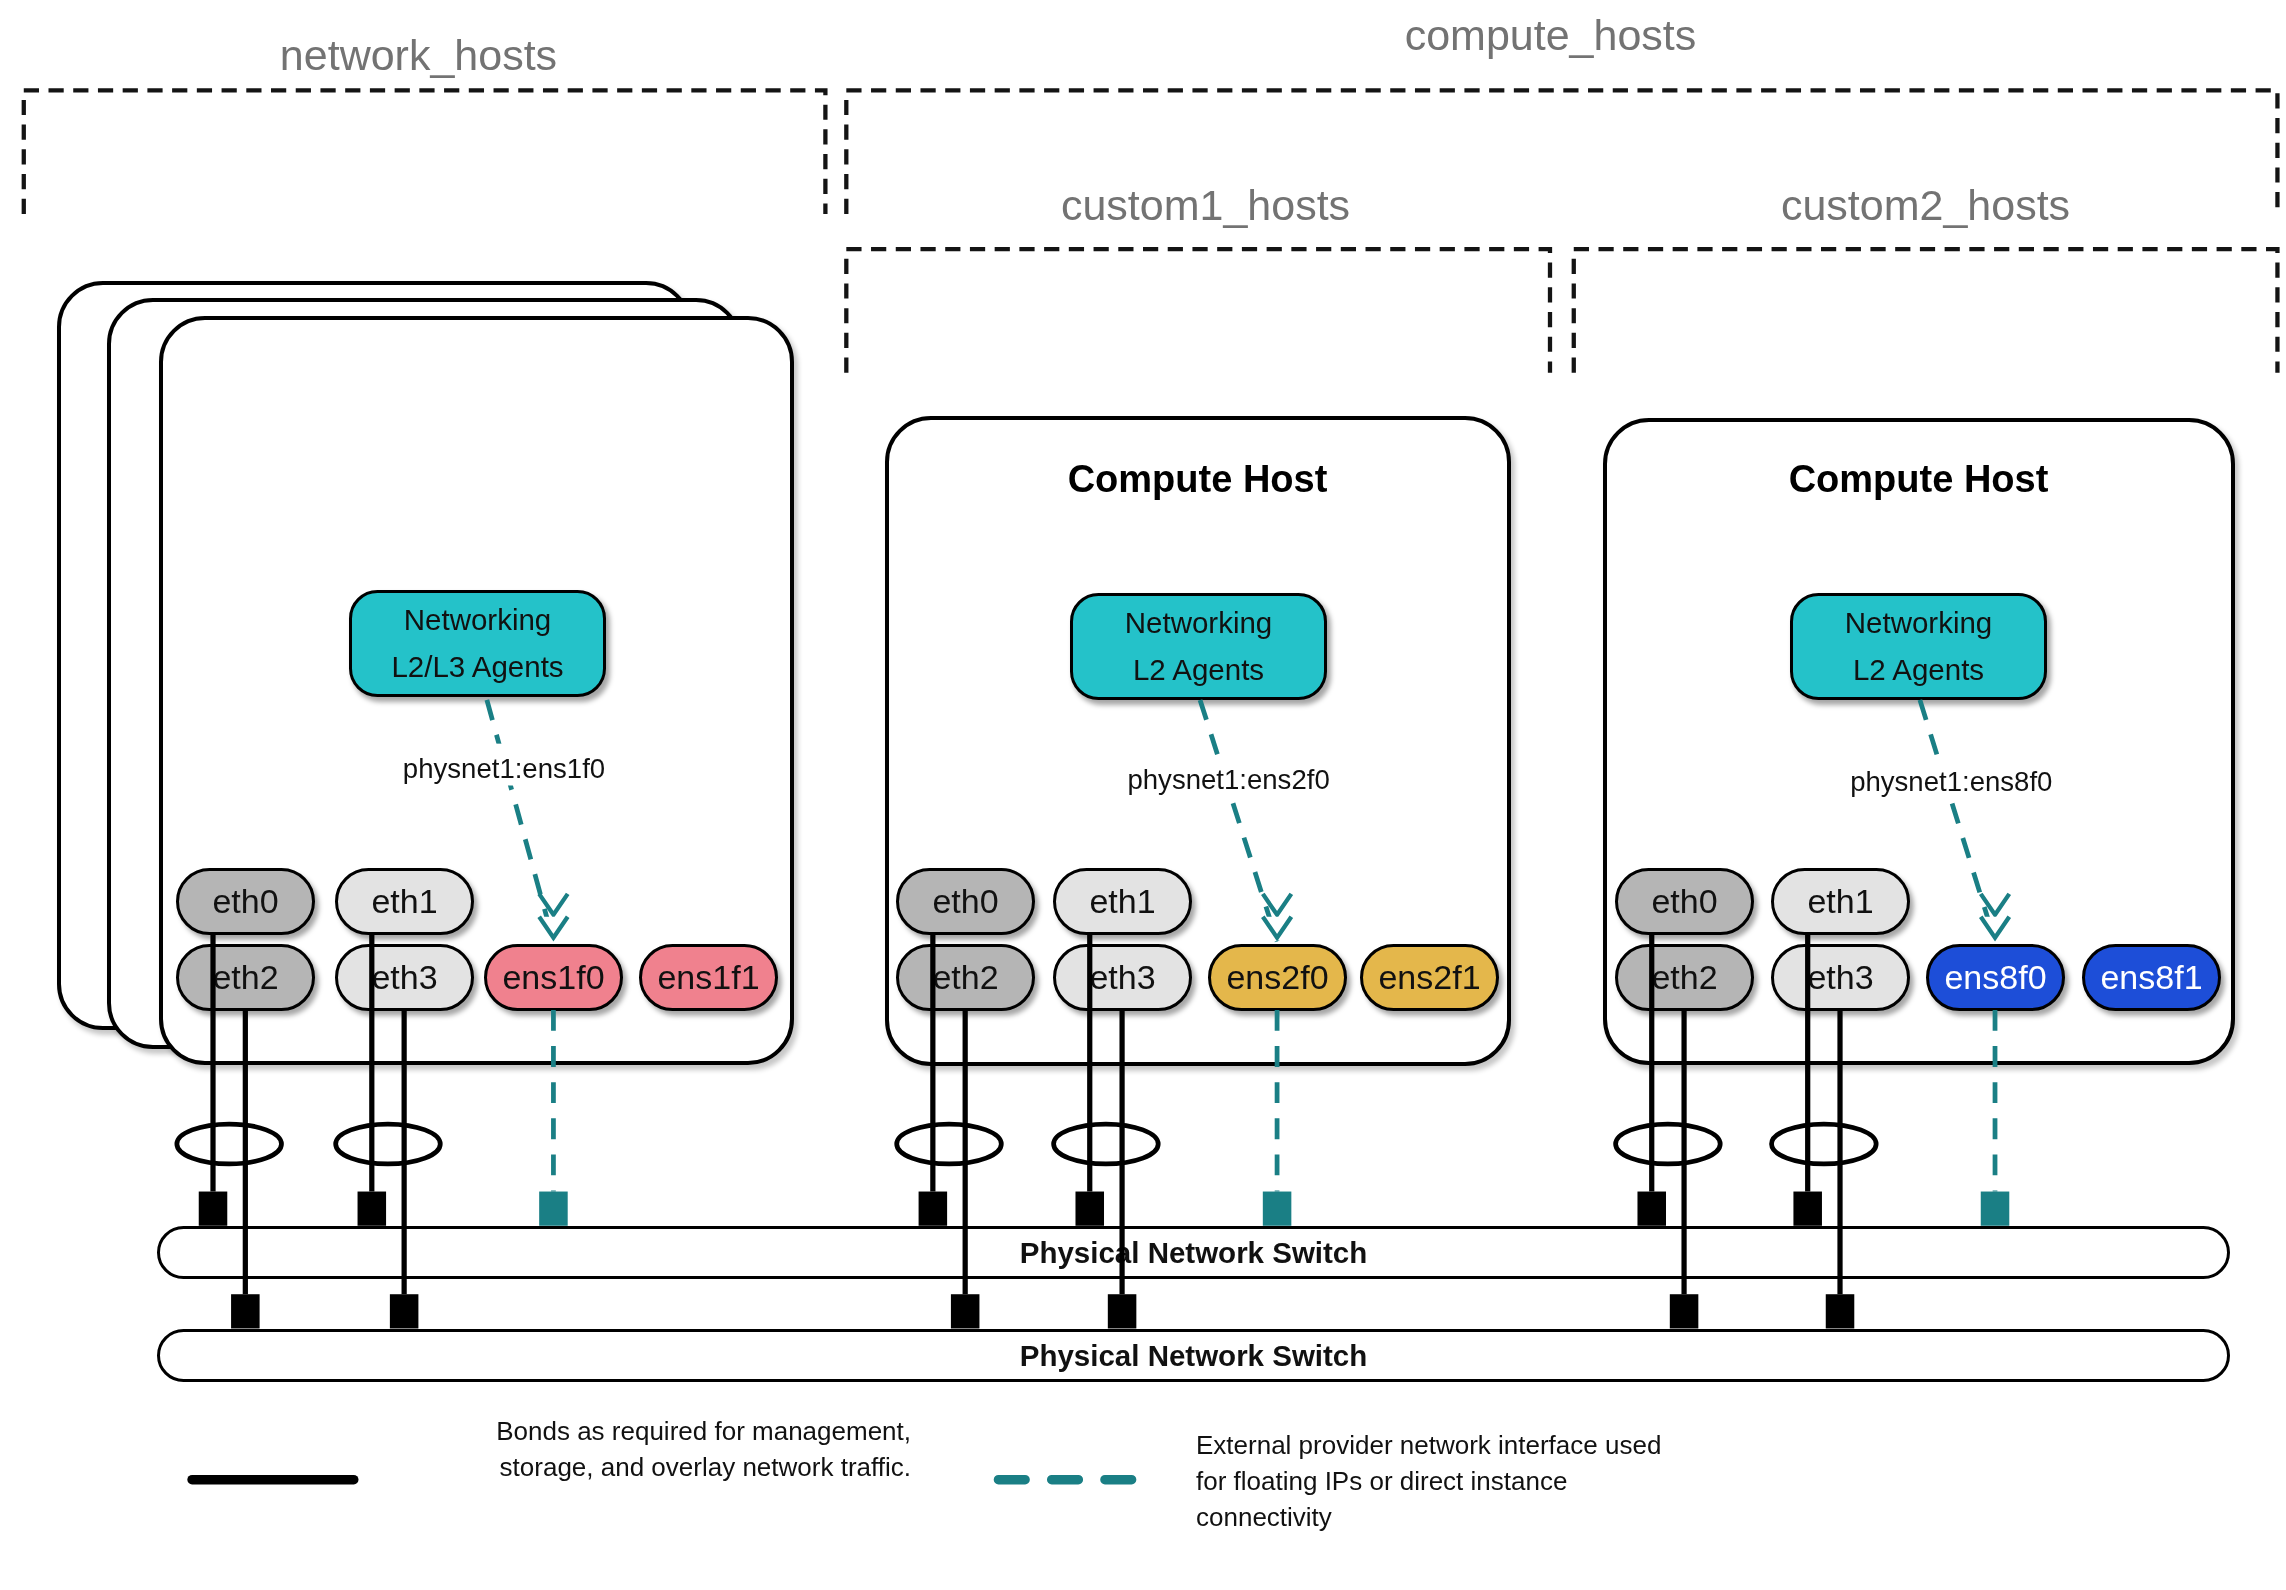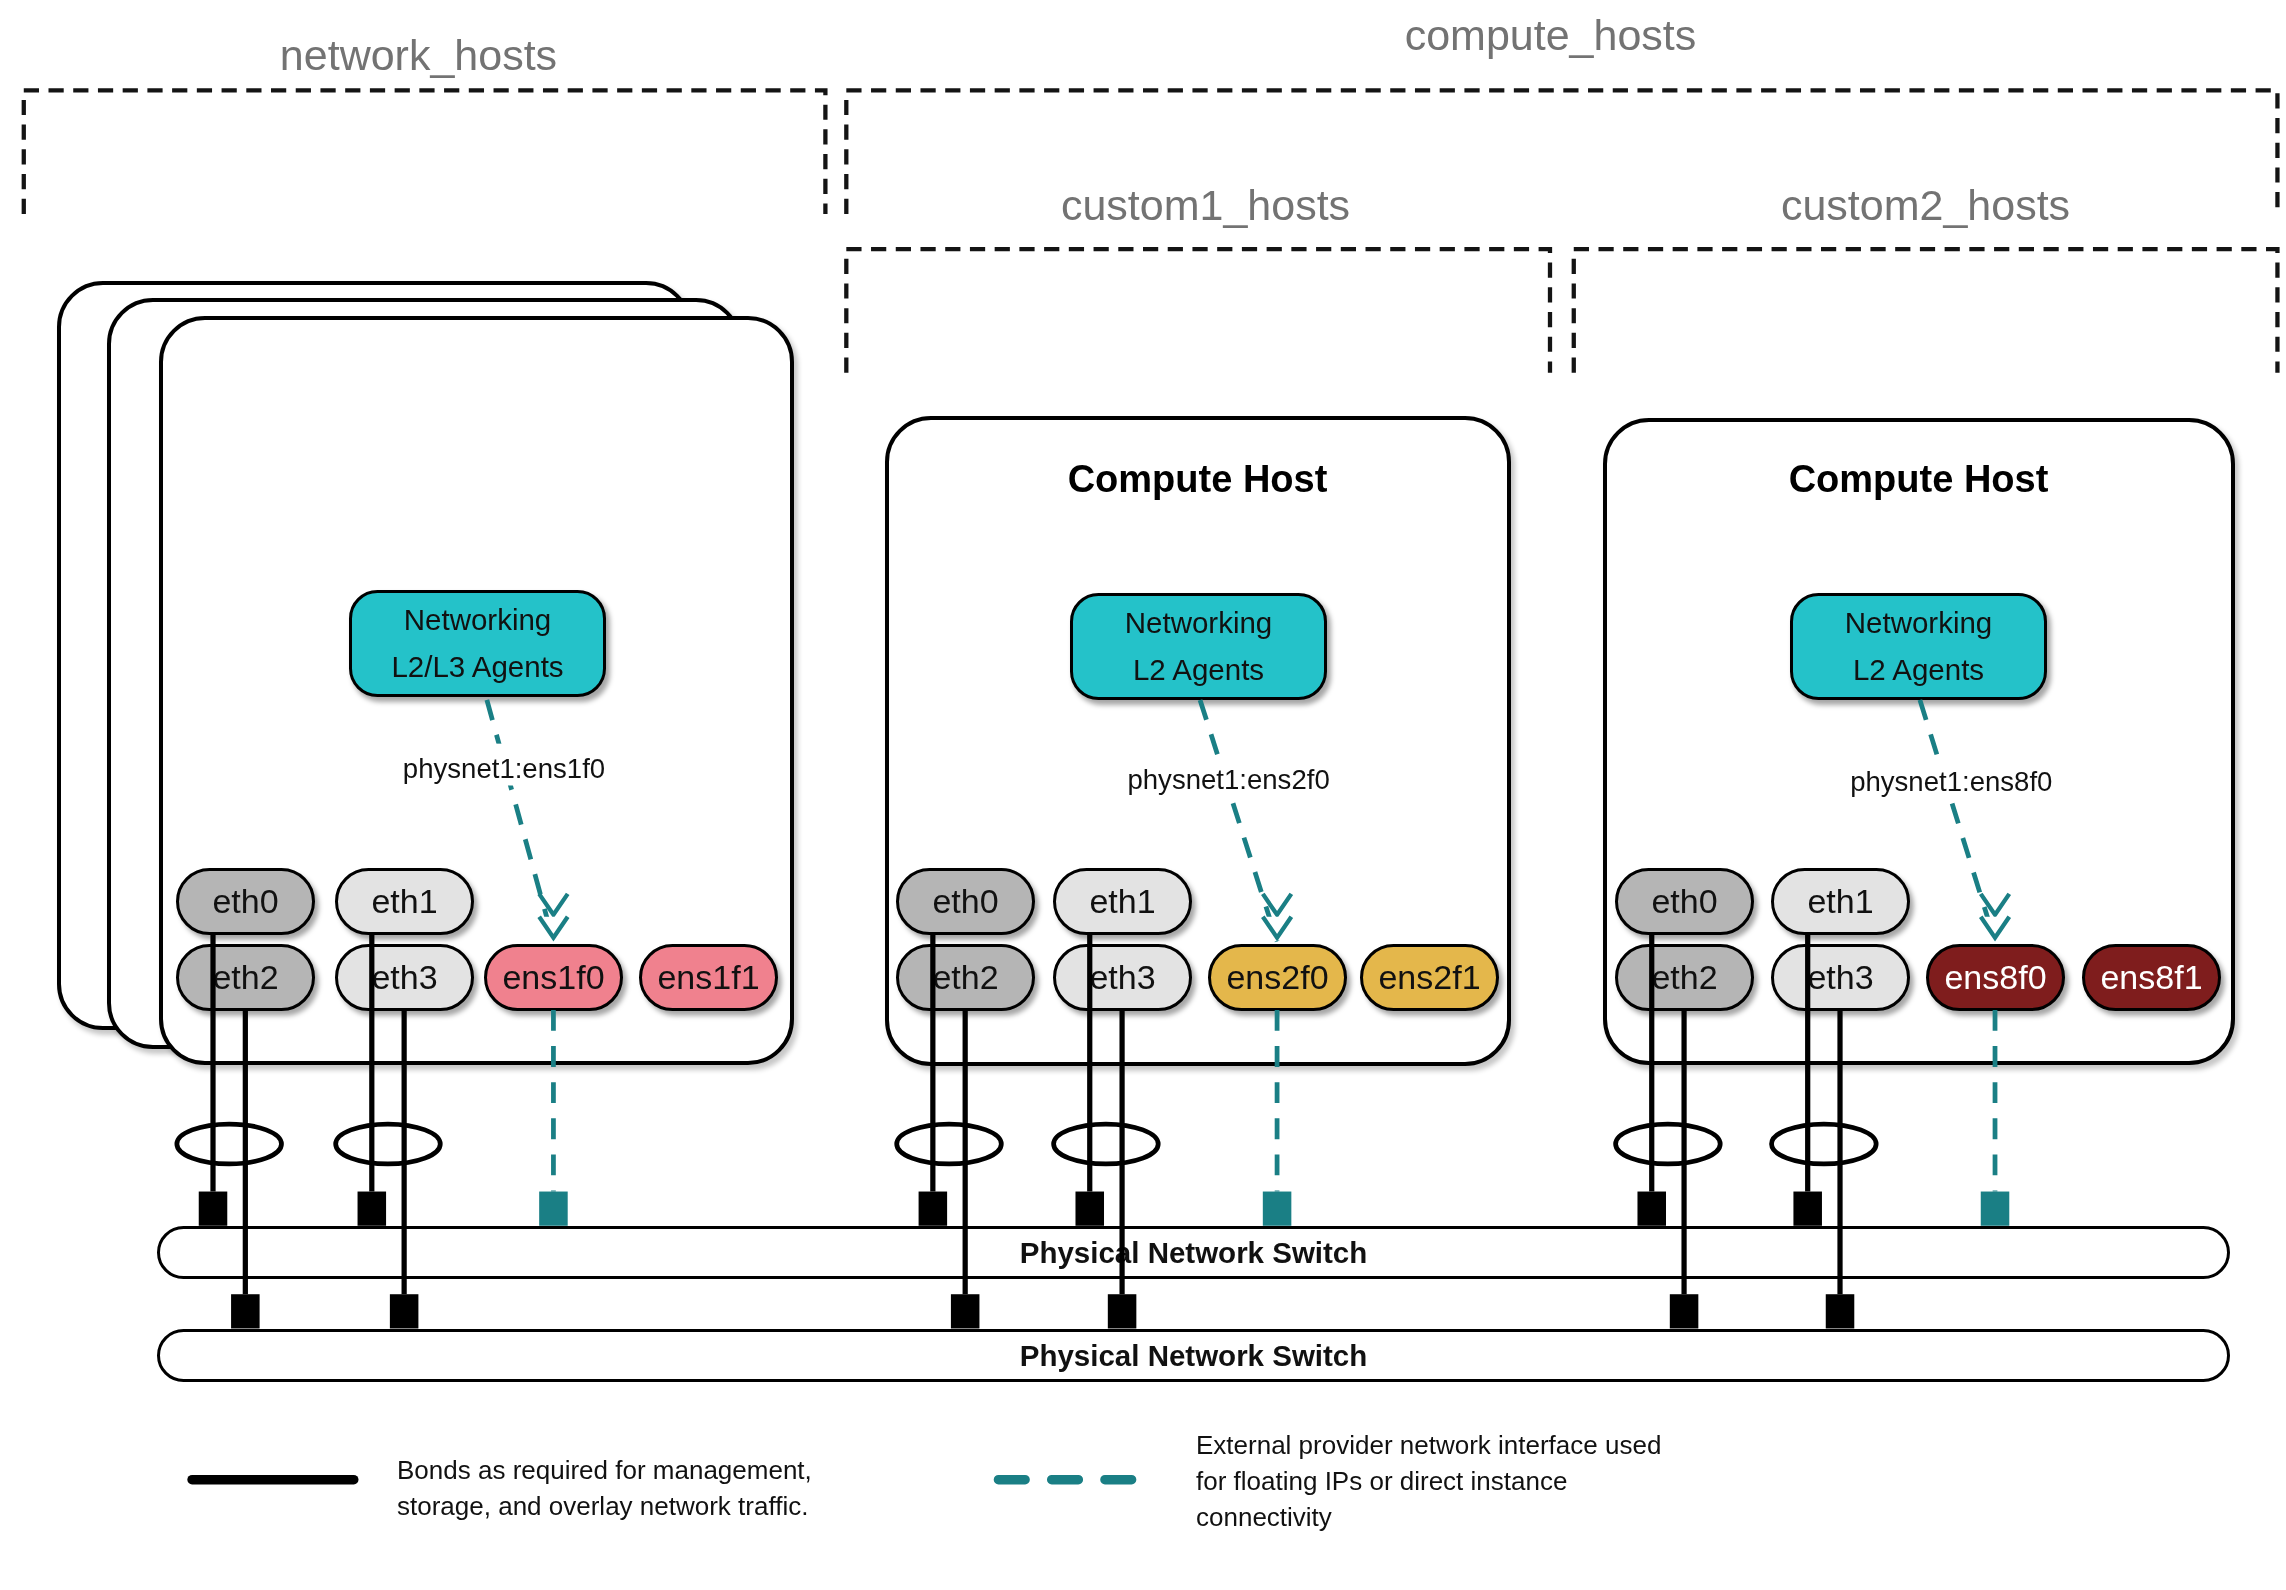--- a/index.html
+++ b/index.html
@@ -12,21 +12,21 @@
              text-align:center;color:#000;}
   .agent{position:absolute;width:257px;height:107px;background:#24c2c9;border:3.8px solid #000;
          border-radius:28.5px;box-shadow:3.8px 4.8px 4.8px rgba(0,0,0,.35);box-sizing:border-box;
          display:flex;flex-direction:column;align-items:center;justify-content:center;
          font-size:29.5px;line-height:38px;text-align:center;gap:9px;}
   .pill{position:absolute;width:139px;height:67px;border:3.8px solid #000;border-radius:38px;
         box-sizing:border-box;display:flex;align-items:center;justify-content:center;
         font-size:34px;box-shadow:3.8px 4.8px 4.8px rgba(0,0,0,.35);}
   .g1{background:#b5b5b5;} .g2{background:#e3e3e3;}
   .pink{background:#f0818e;} .gold{background:#e4b74b;}
-  .purple{background:#7f1d1d;color:#fff;}
+  .purple{background:#1d4ed8;color:#fff;}
   .switchbar{position:absolute;left:157px;width:2073px;height:53px;background:#fff;
              border:3.8px solid #000;border-radius:27px;box-sizing:border-box;
              display:flex;align-items:center;justify-content:center;
              font-weight:bold;font-size:29.5px;}
   .legendtext{position:absolute;font-size:26px;line-height:36px;color:#111;}
   #overlay{position:absolute;left:0;top:0;pointer-events:none;z-index:10;}
 </style>
 </head>
 <body>
 
@@ -81,21 +81,21 @@
   <div class="pill purple" style="left:1926px;top:944px;">ens8f0</div>
   <div class="pill purple" style="left:2082px;top:944px;">ens8f1</div>
 
   <div class="switchbar" style="top:1226px;">
     <span>Physical Network Switch</span>
   </div>
   <div class="switchbar" style="top:1329px;">
     <span>Physical Network Switch</span>
   </div>
 
-  <div class="legendtext" style="left:397px;top:1452px;width:514px;">Bonds as required for management, storage, and overlay network traffic.</div>
+  <div class="legendtext" style="left:397px;top:1413px;width:514px;text-align:right;">Bonds as required for management, storage, and overlay network traffic.</div>
   <div class="legendtext" style="left:1196px;top:1427px;width:495px;">External provider network interface used for floating IPs or direct instance connectivity</div>
 
   <svg id="overlay" width="2286" height="1590" viewBox="0 0 2404 1672">
 
     <path d="M 25 225 L 25 95 L 868 95 L 868 225" fill="none" stroke="#141414" stroke-width="4.5" stroke-dasharray="16 10"></path>
     <path d="M 890 225 L 890 95 L 2395 95 L 2395 225" fill="none" stroke="#141414" stroke-width="4.5" stroke-dasharray="16 10"></path>
     <path d="M 890 392 L 890 262 L 1630 262 L 1630 392" fill="none" stroke="#141414" stroke-width="4.5" stroke-dasharray="16 10"></path>
     <path d="M 1655 392 L 1655 262 L 2395 262 L 2395 392" fill="none" stroke="#141414" stroke-width="4.5" stroke-dasharray="16 10"></path>
 
     <g>

